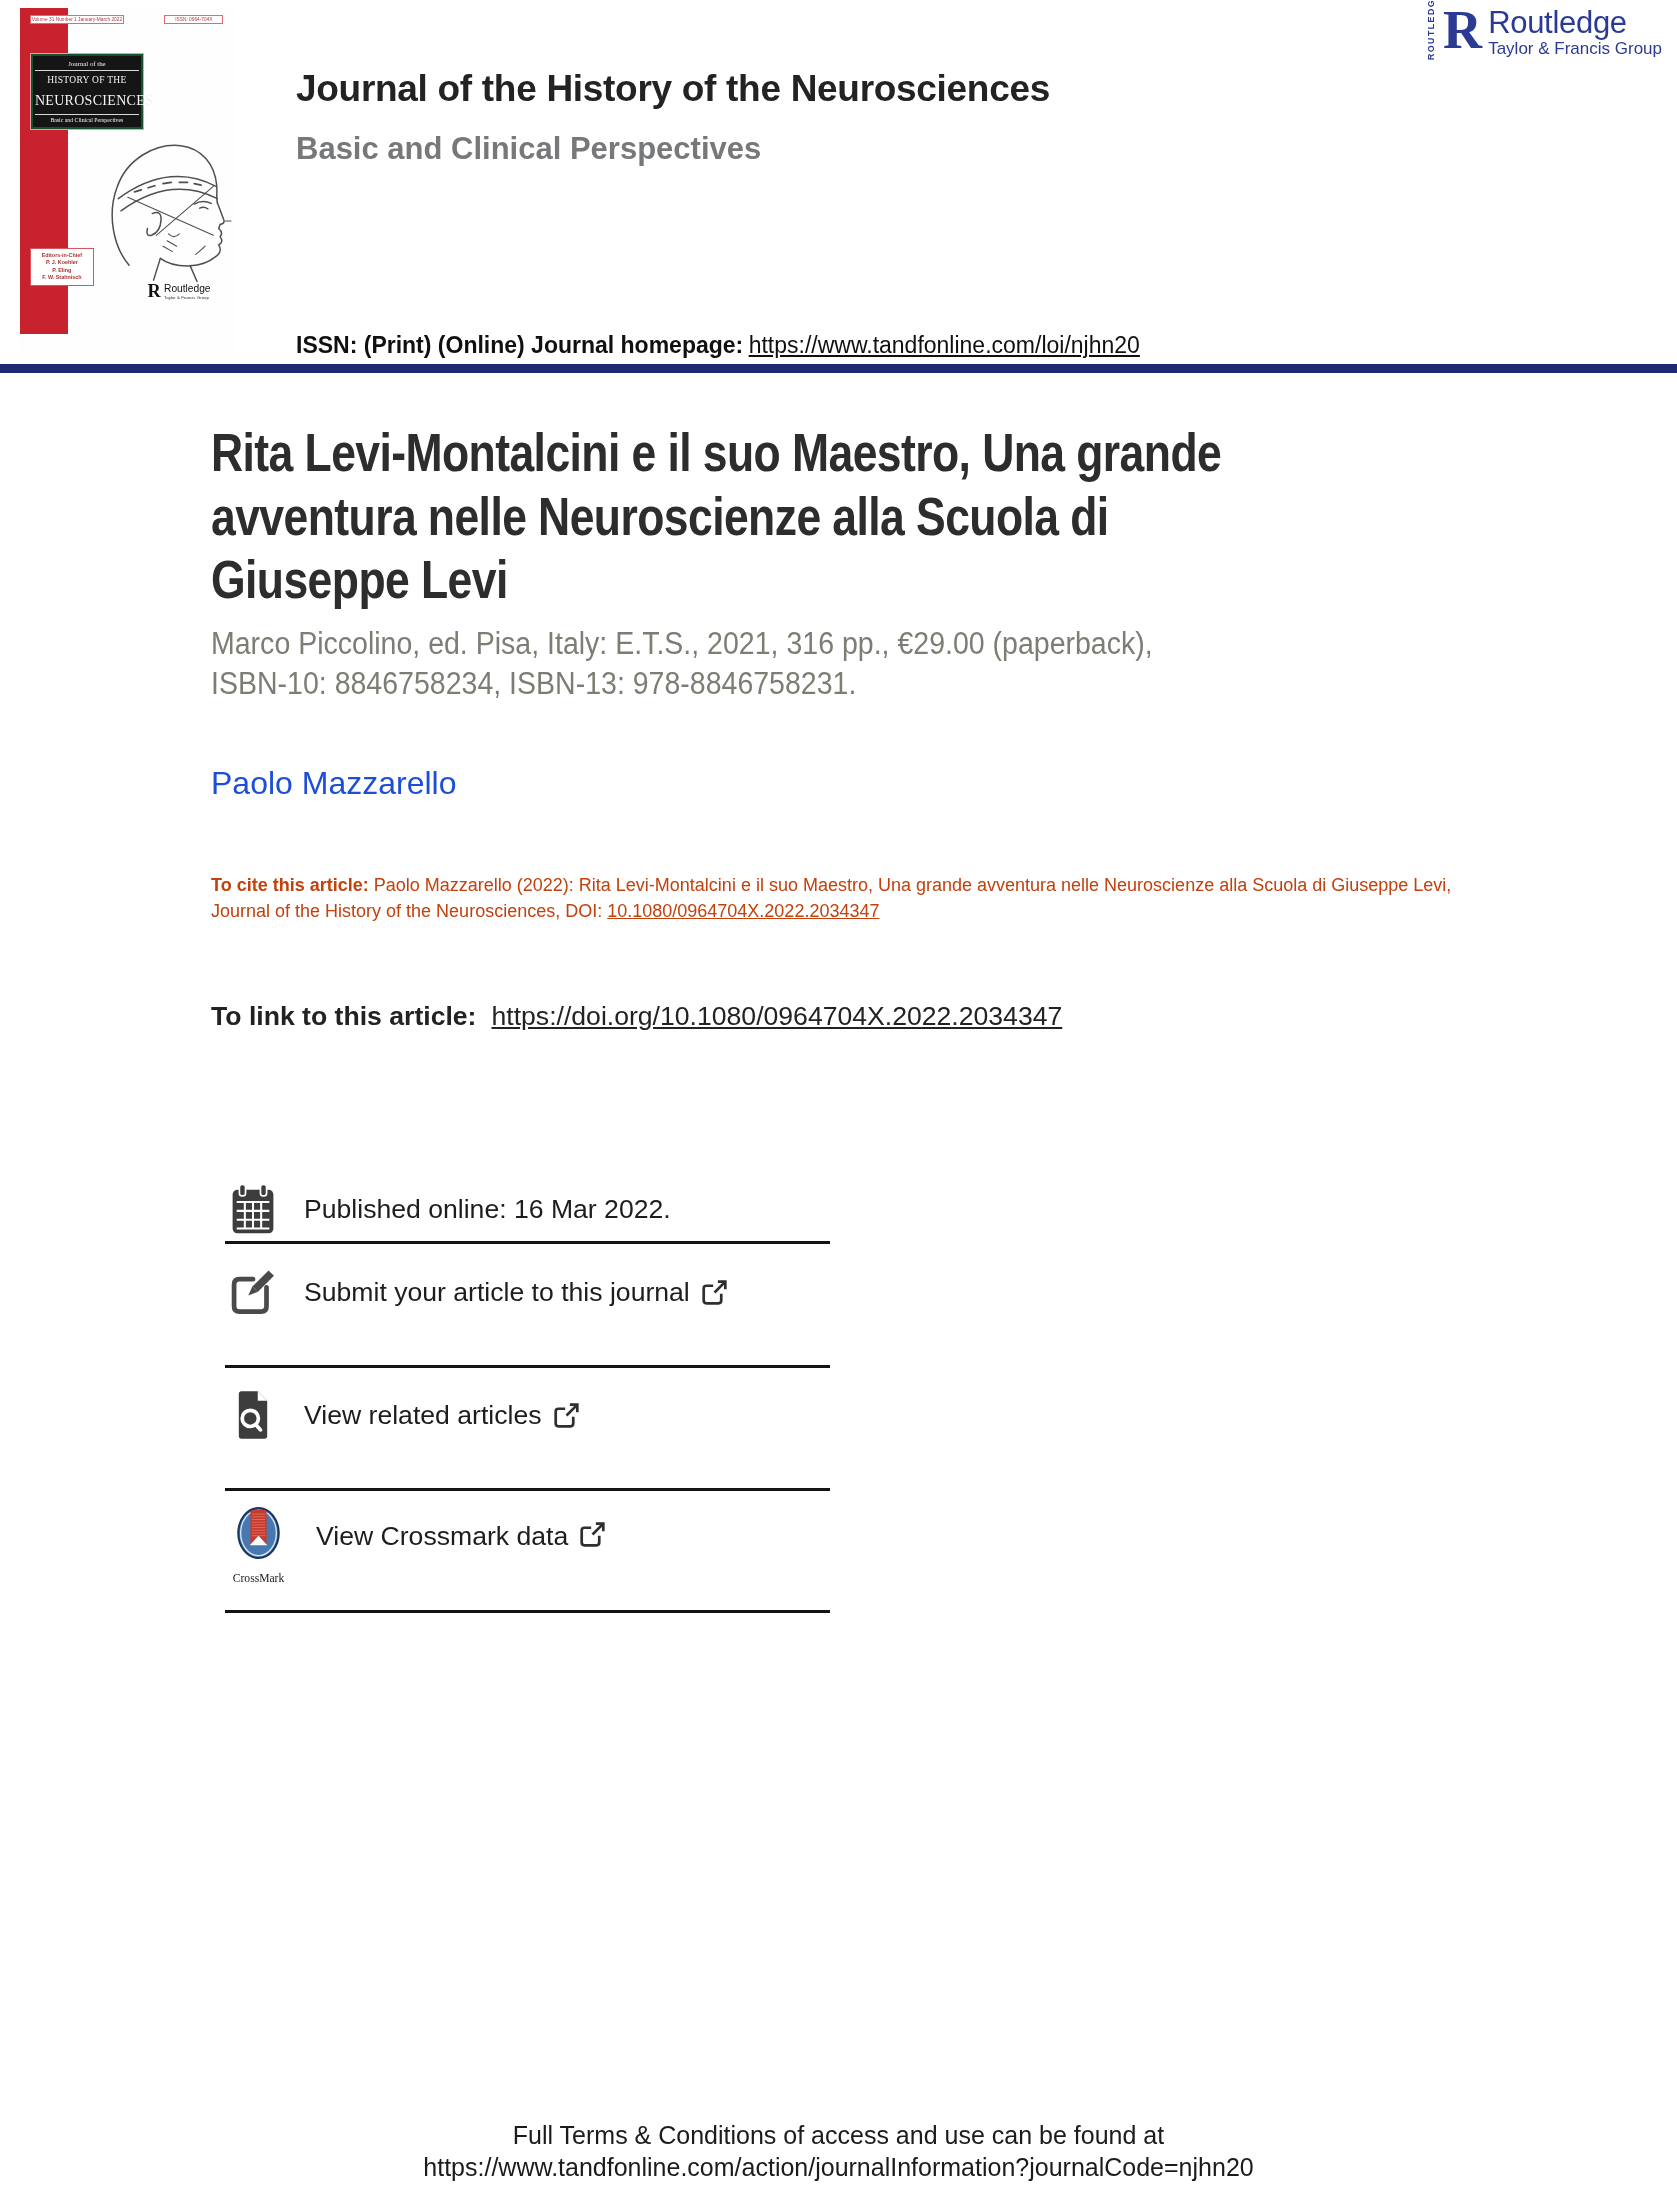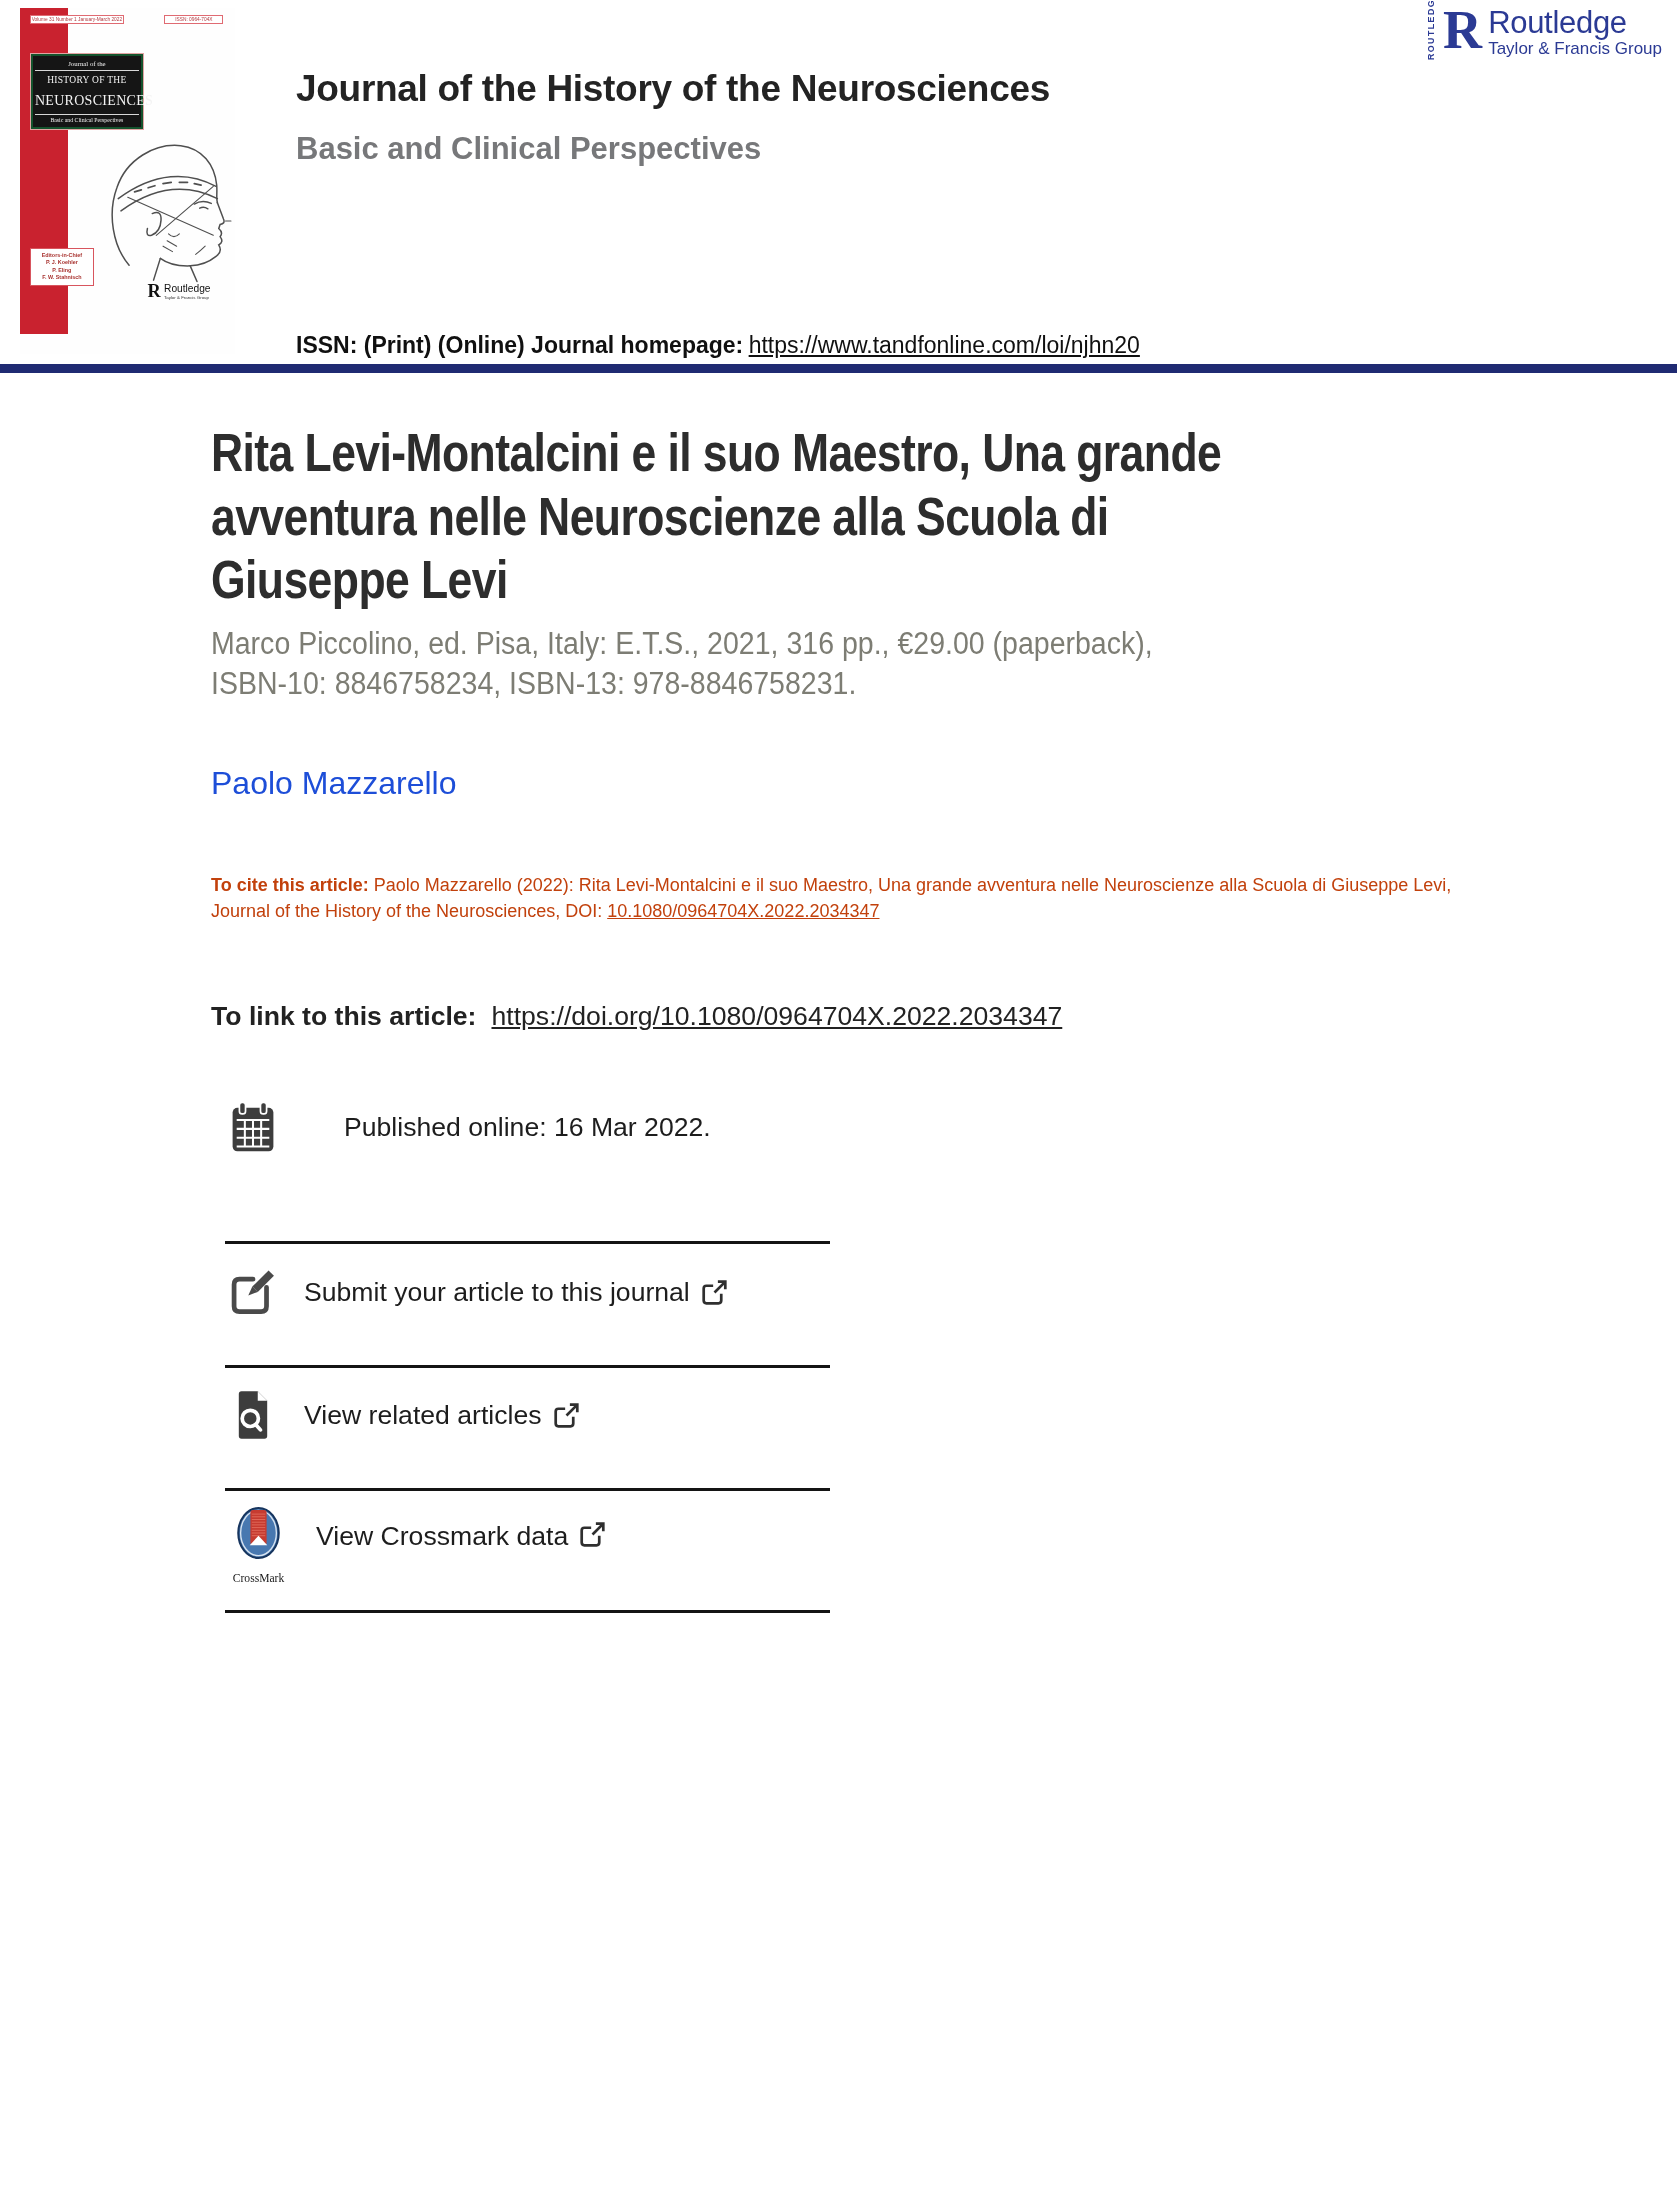--- a/index.html
+++ b/index.html
@@ -57,21 +57,21 @@
              color:#2d2d2d; line-height:1.2; letter-spacing:-0.7px; transform:scaleX(.84); transform-origin:left top; }
   .a-edition { position:absolute; left:211px; top:624px; width:1362px; font-size:31px; color:#7d7d74;
                line-height:1.3; transform:scaleX(.92); transform-origin:left top; }
   .a-author { position:absolute; left:211px; top:765px; font-size:32px; color:#1d4ed8; }
   .a-cite { position:absolute; left:211px; top:872px; width:1260px; font-size:18px; line-height:1.45; color:#c2410c; }
   .a-link { position:absolute; left:211px; top:1001px; font-size:26.6px; color:#222; }
   .a-link .ul { margin-left:15px; }
 
   
   .row { position:absolute; left:228px; height:56px; display:flex; align-items:center; }
-  .r1 { top:1099px;gap:40px; } .r2 { top:1264px; } .r3 { top:1387px;justify-content:flex-end; }
+  .r1 { top:1181px; } .r2 { top:1264px; } .r3 { top:1387px;justify-content:flex-end; }
   .r4 { top:1506px; height:68px; align-items:flex-start; }
   .icn { width:49px; display:flex; justify-content:center; flex-shrink:0; }
   .rlabel { margin-left:27px; font-size:26.6px; color:#1d1d1d; white-space:nowrap; }
   .r4 .rlabel { margin-top:15px; }
   .extlink { margin-left:11px; flex-shrink:0; }
   .r4 .extlink { margin-top:15px; }
   .cm-wrap { display:flex; flex-direction:column; align-items:center; width:61px; flex-shrink:0; }
   .cm-caption { font-family:"Liberation Serif", serif; font-size:11.6px; color:#1a1a1a; margin-top:12px; }
   .rule { position:absolute; left:225px; width:605px; height:2.7px; background:#141414; }
   .ru1 { top:1241px; } .ru2 { top:1365px; } .ru3 { top:1488px; } .ru4 { top:1610px; }
@@ -225,15 +225,19 @@
       <span class="cm-caption">CrossMark</span>
     </span>
     <span class="rlabel">View Crossmark data</span>
     <svg class="extlink" width="27" height="27" viewBox="0 0 40 40" fill="none" stroke="#2f2f2f" stroke-width="4">
       <path d="M30 22 V32 Q30 36 26 36 H8 Q4 36 4 32 V14 Q4 10 8 10 H18"></path>
       <path d="M20 20 L35 5 M25 4 H36 V15"></path>
     </svg>
   </div>
   <div class="rule ru4"></div>
 
+  <div class="footer">
+    <div>Full Terms &amp; Conditions of access and use can be found at</div>
+    <div>https://www.tandfonline.com/action/journalInformation?journalCode=njhn20</div>
+  </div>
 
 </div>
 
 
 </body></html>

